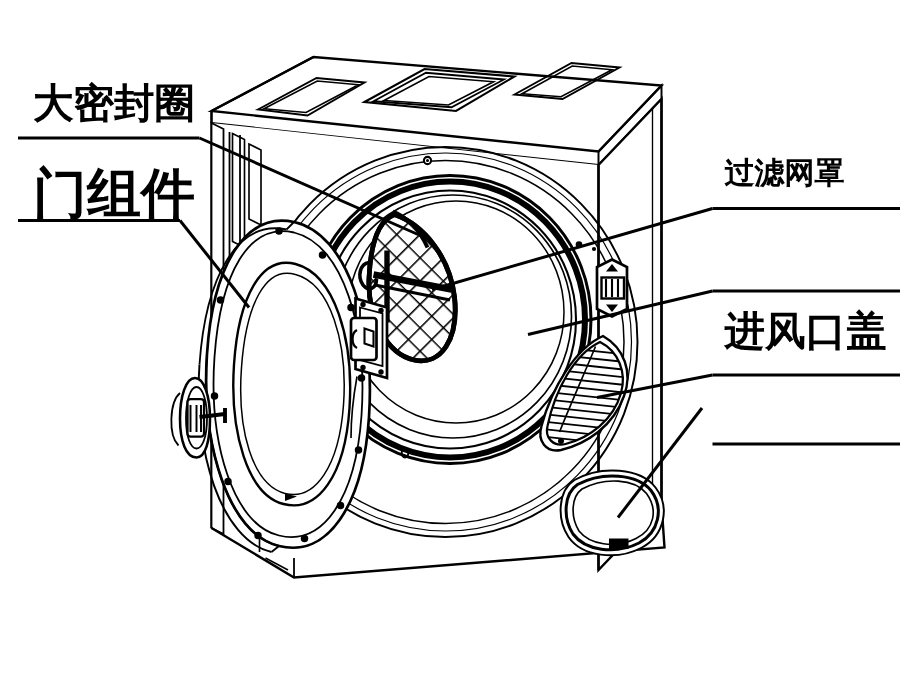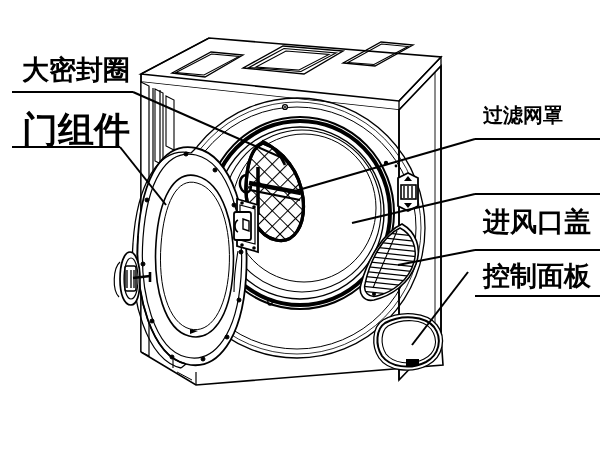--- a/index.html
+++ b/index.html
@@ -272,15 +272,14 @@
 
   <div class="callout cl-left" style="left:22px; top:56px; font-size:27px;">大密封圈</div>
 
   <div class="callout cl-left" style="left:22px; top:112px; font-size:36px;">门组件</div>
 
   <div class="callout cl-right" style="left:483px; top:105px; font-size:20px;">过滤网罩</div>
 
 
   <div class="callout cl-right" style="left:483px; top:208px; font-size:27px;">进风口盖</div>
 
-  <div class="callout cl-right" style="left:483px; top:262px; font-size:27px;">控制面板</div>
 
 </div>
 
 </body></html>

